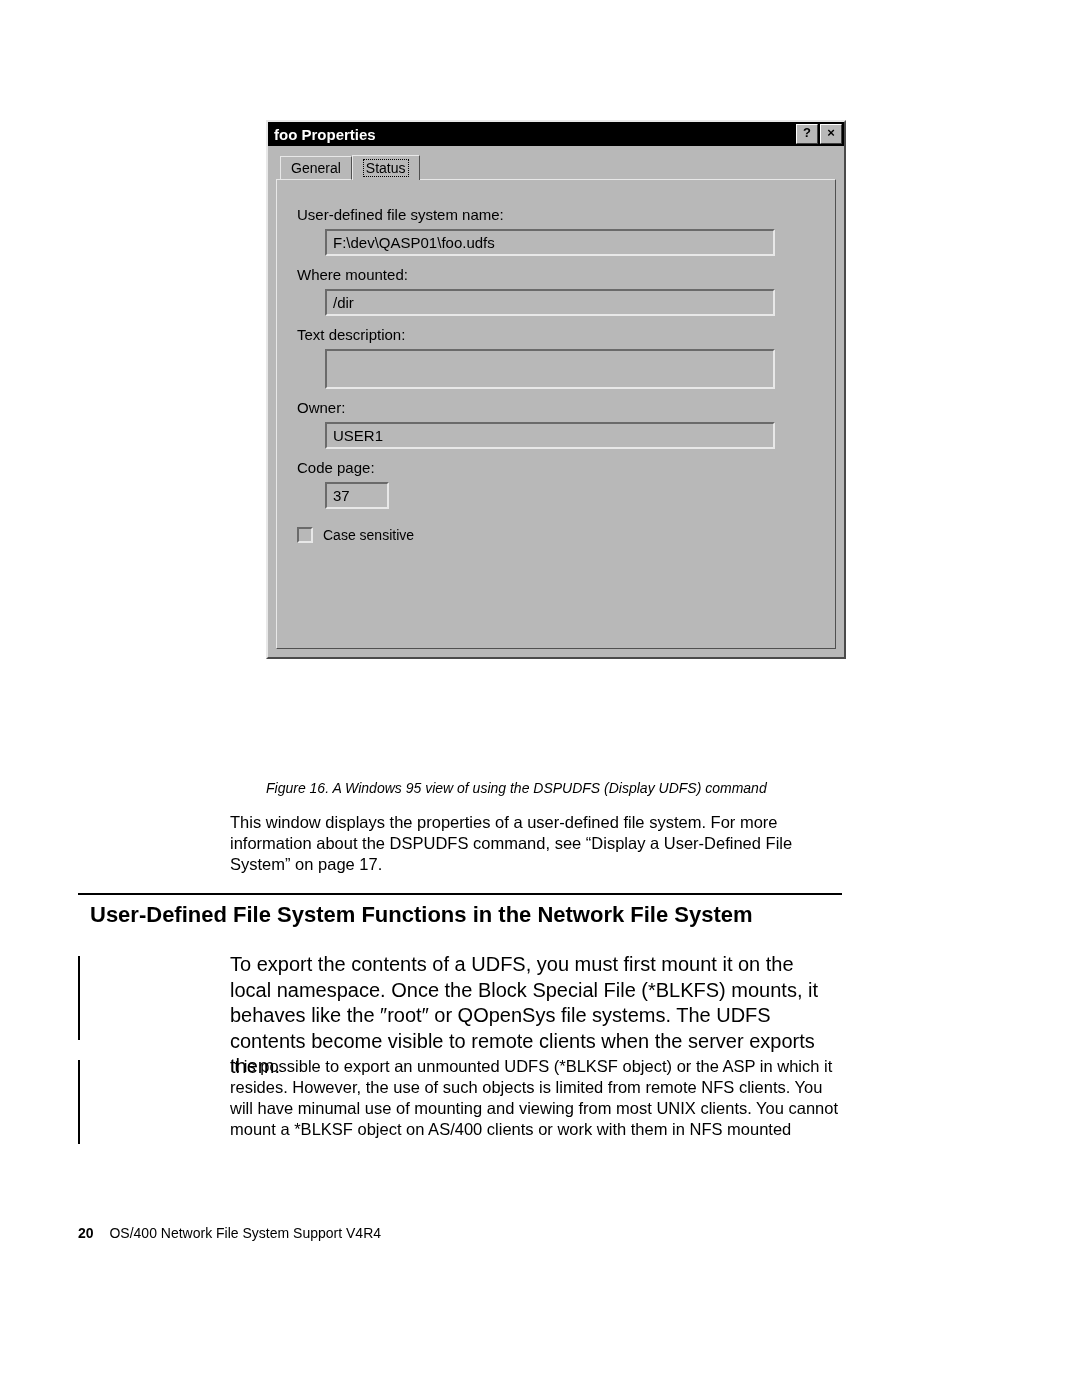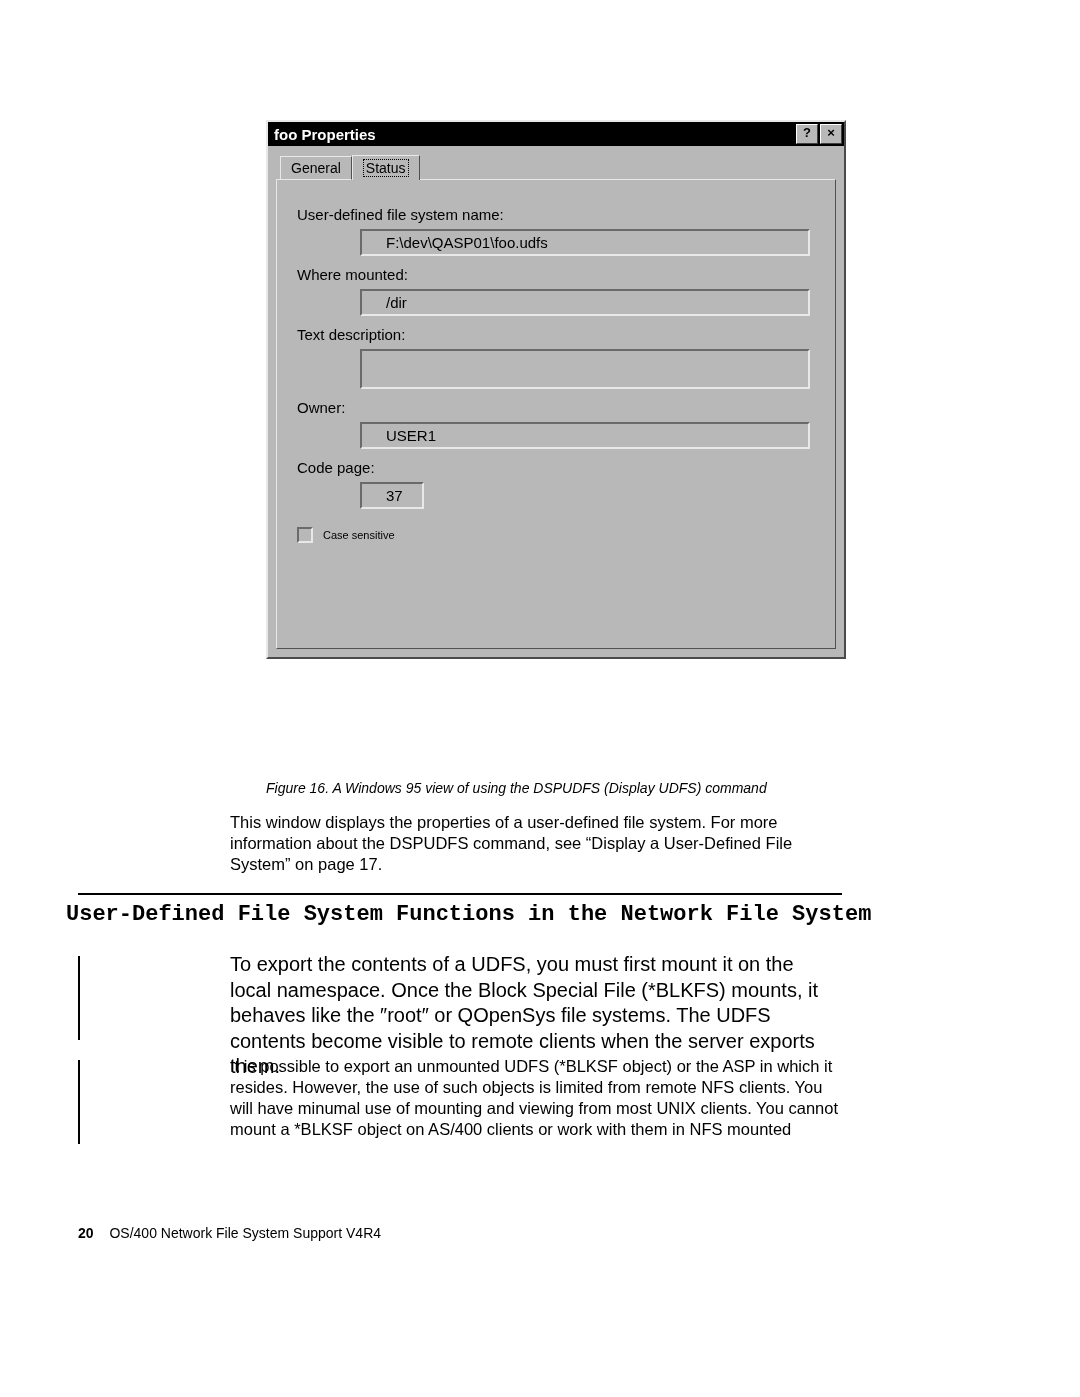--- a/index.html
+++ b/index.html
@@ -116,25 +116,24 @@
     font-size: 15px;
     margin-top: 10px;
     margin-bottom: 6px;
   }
   .sunken {
     border-top: 2px solid #6a6a6a;
     border-left: 2px solid #6a6a6a;
     border-right: 2px solid #e8e8e8;
     border-bottom: 2px solid #e8e8e8;
     background: #b8b8b8;
-    padding: 3px 24px;
+    padding: 3px 6px;
     font-size: 15px;
     min-height: 18px;
     box-sizing: border-box;
-    margin-left: 35px;
   }
   .ind {
     margin-left: 28px;
   }
   .ind .sunken {
     width: 450px;
   }
   .short .sunken {
     width: 64px;
   }
@@ -152,21 +151,21 @@
     width: 16px;
     height: 16px;
     border-top: 2px solid #6a6a6a;
     border-left: 2px solid #6a6a6a;
     border-right: 2px solid #e8e8e8;
     border-bottom: 2px solid #e8e8e8;
     background: #b8b8b8;
     box-sizing: border-box;
   }
   .chk-label {
-    font-size: 11px;
+    font-size: 14px;
   }
 
   .button-row {
     display: flex;
     justify-content: flex-end;
     gap: 12px;
     padding: 6px 10px 10px 10px;
   }
   .btn {
     min-width: 94px;
@@ -214,25 +213,25 @@
   .rule {
     position: absolute;
     left: 78px;
     top: 893px;
     width: 764px;
     height: 0;
     border-top: 2px solid #000;
   }
   .h2 {
     position: absolute;
-    left: 66px;
+    left: 90px;
     top: 902px;
     font-size: 22px;
     font-weight: bold;
-    font-family: Liberation Mono, monospace;
+    font-family: Liberation Sans, sans-serif;
   }
 
   
   .bar {
     position: absolute;
     left: 78px;
     width: 2px;
     background: #000;
   }
   .bar1 { top: 956px; height: 84px; }

